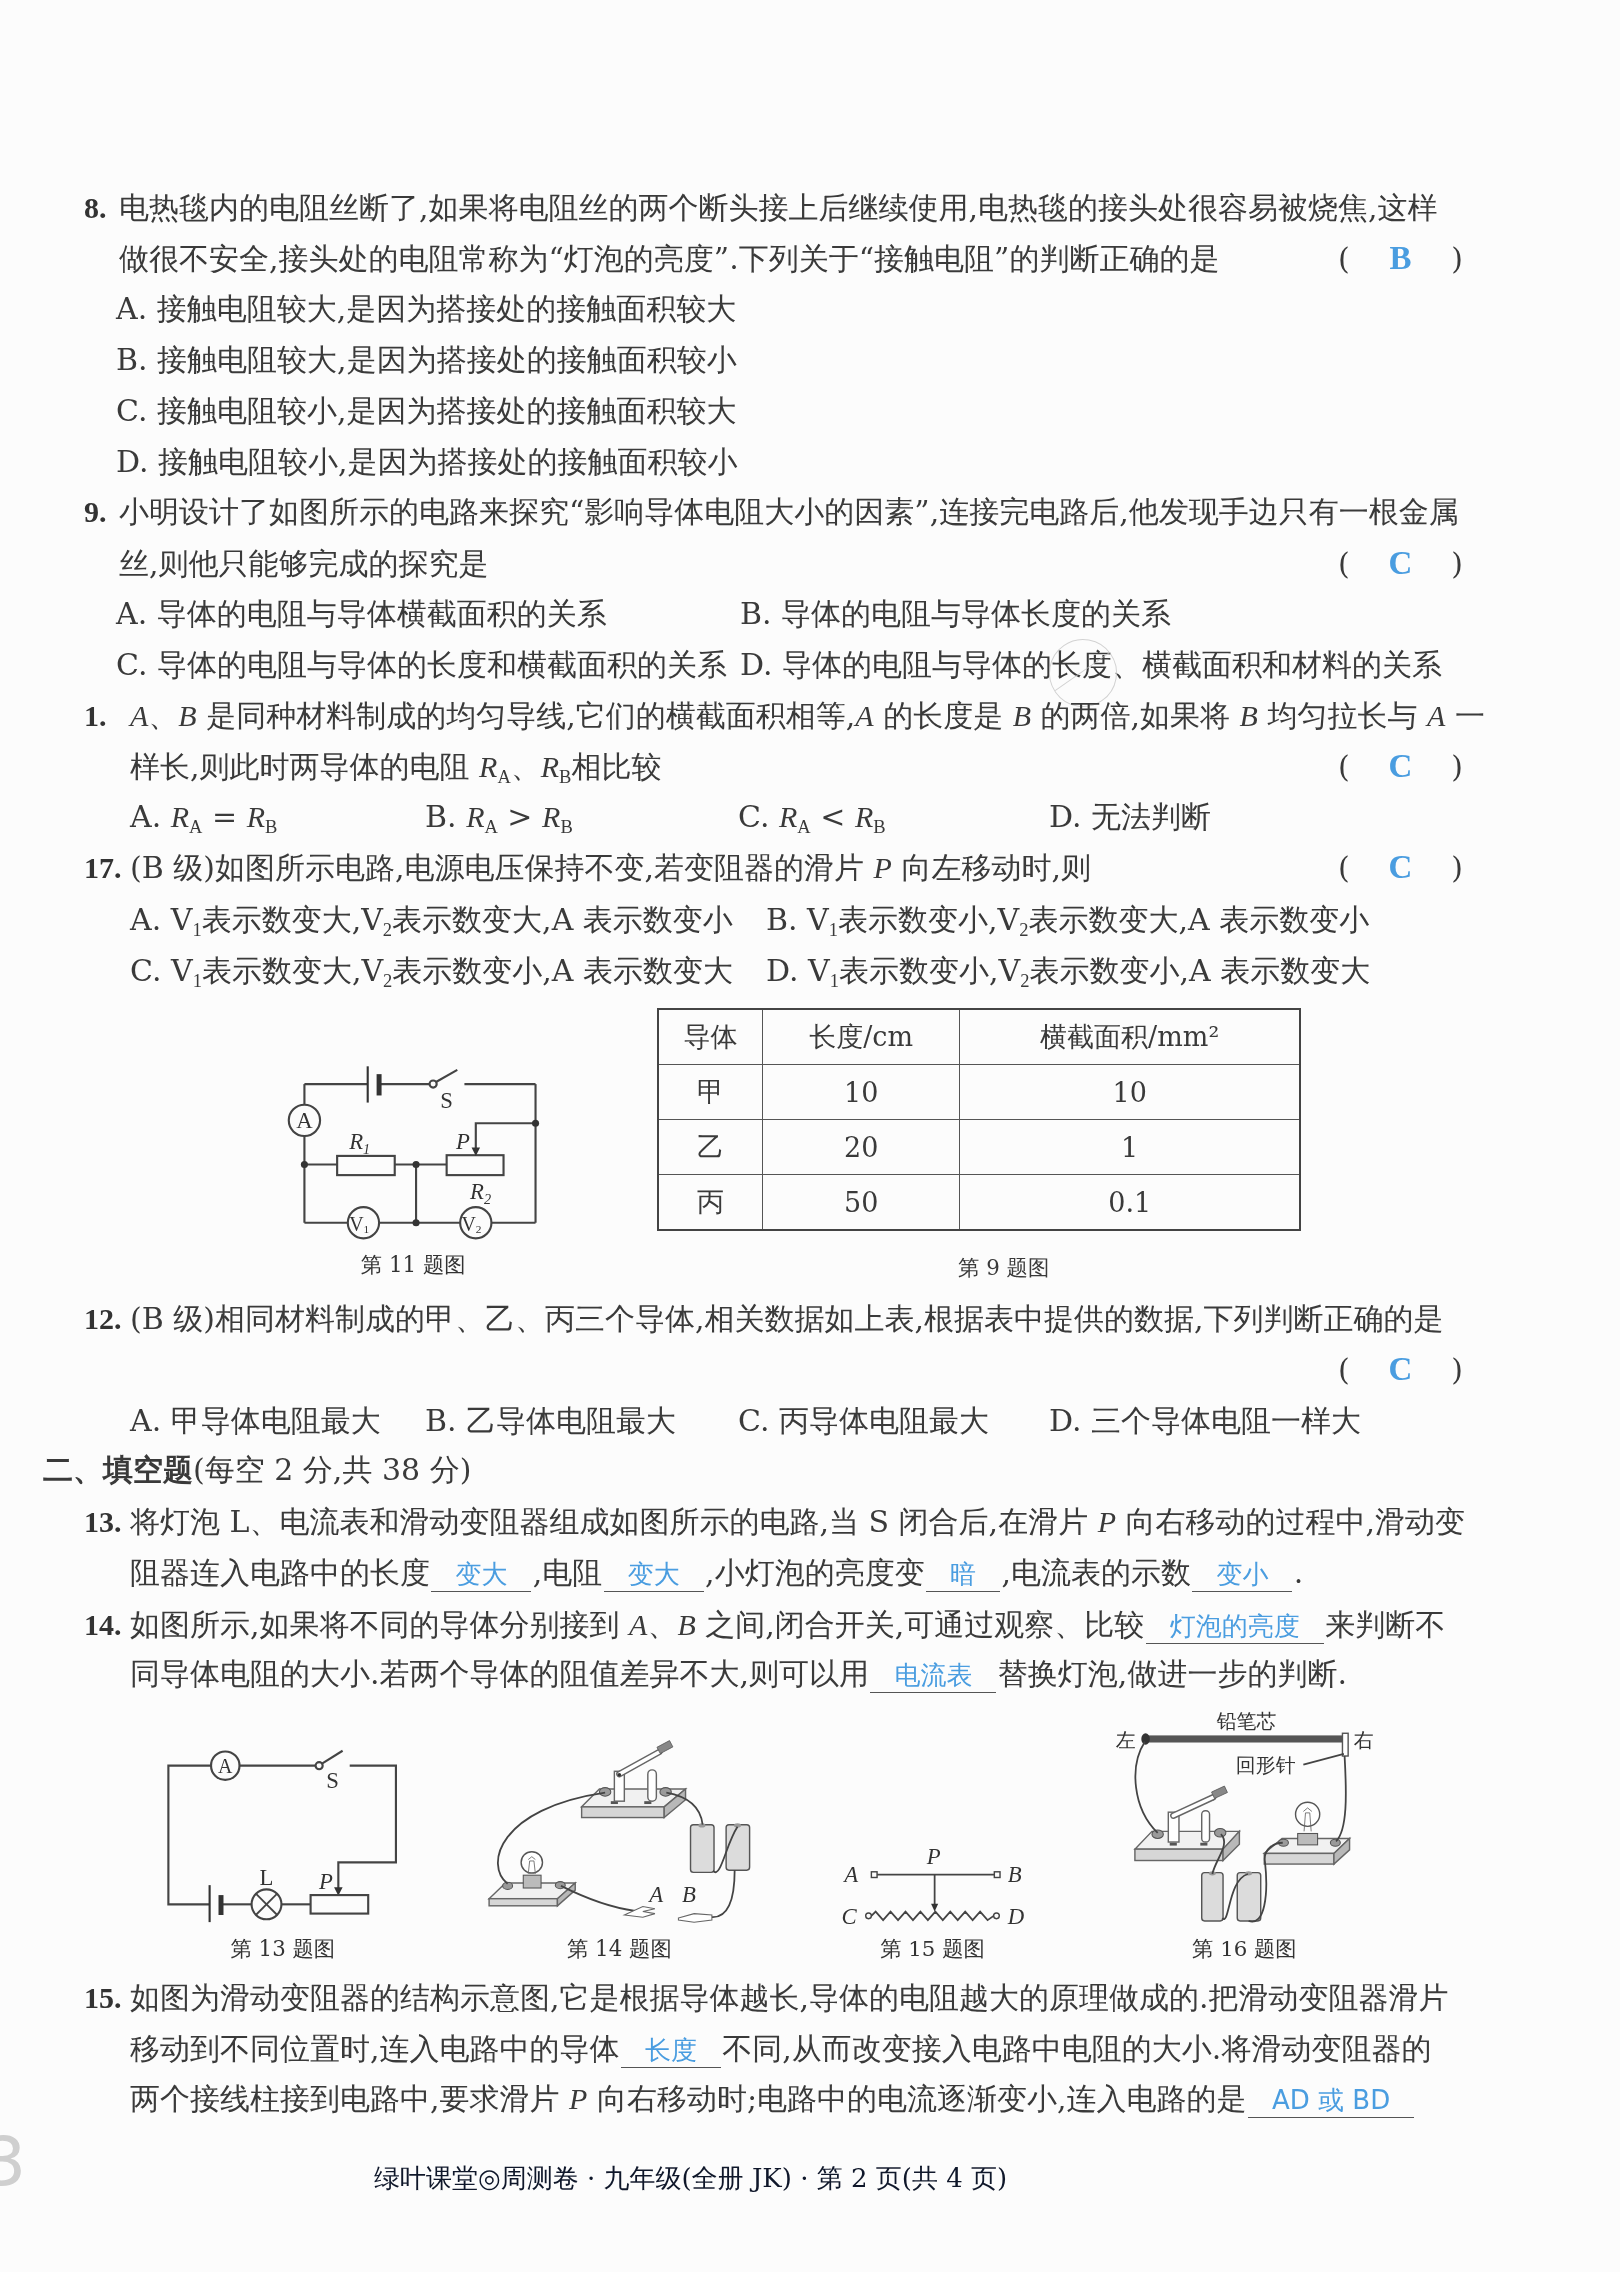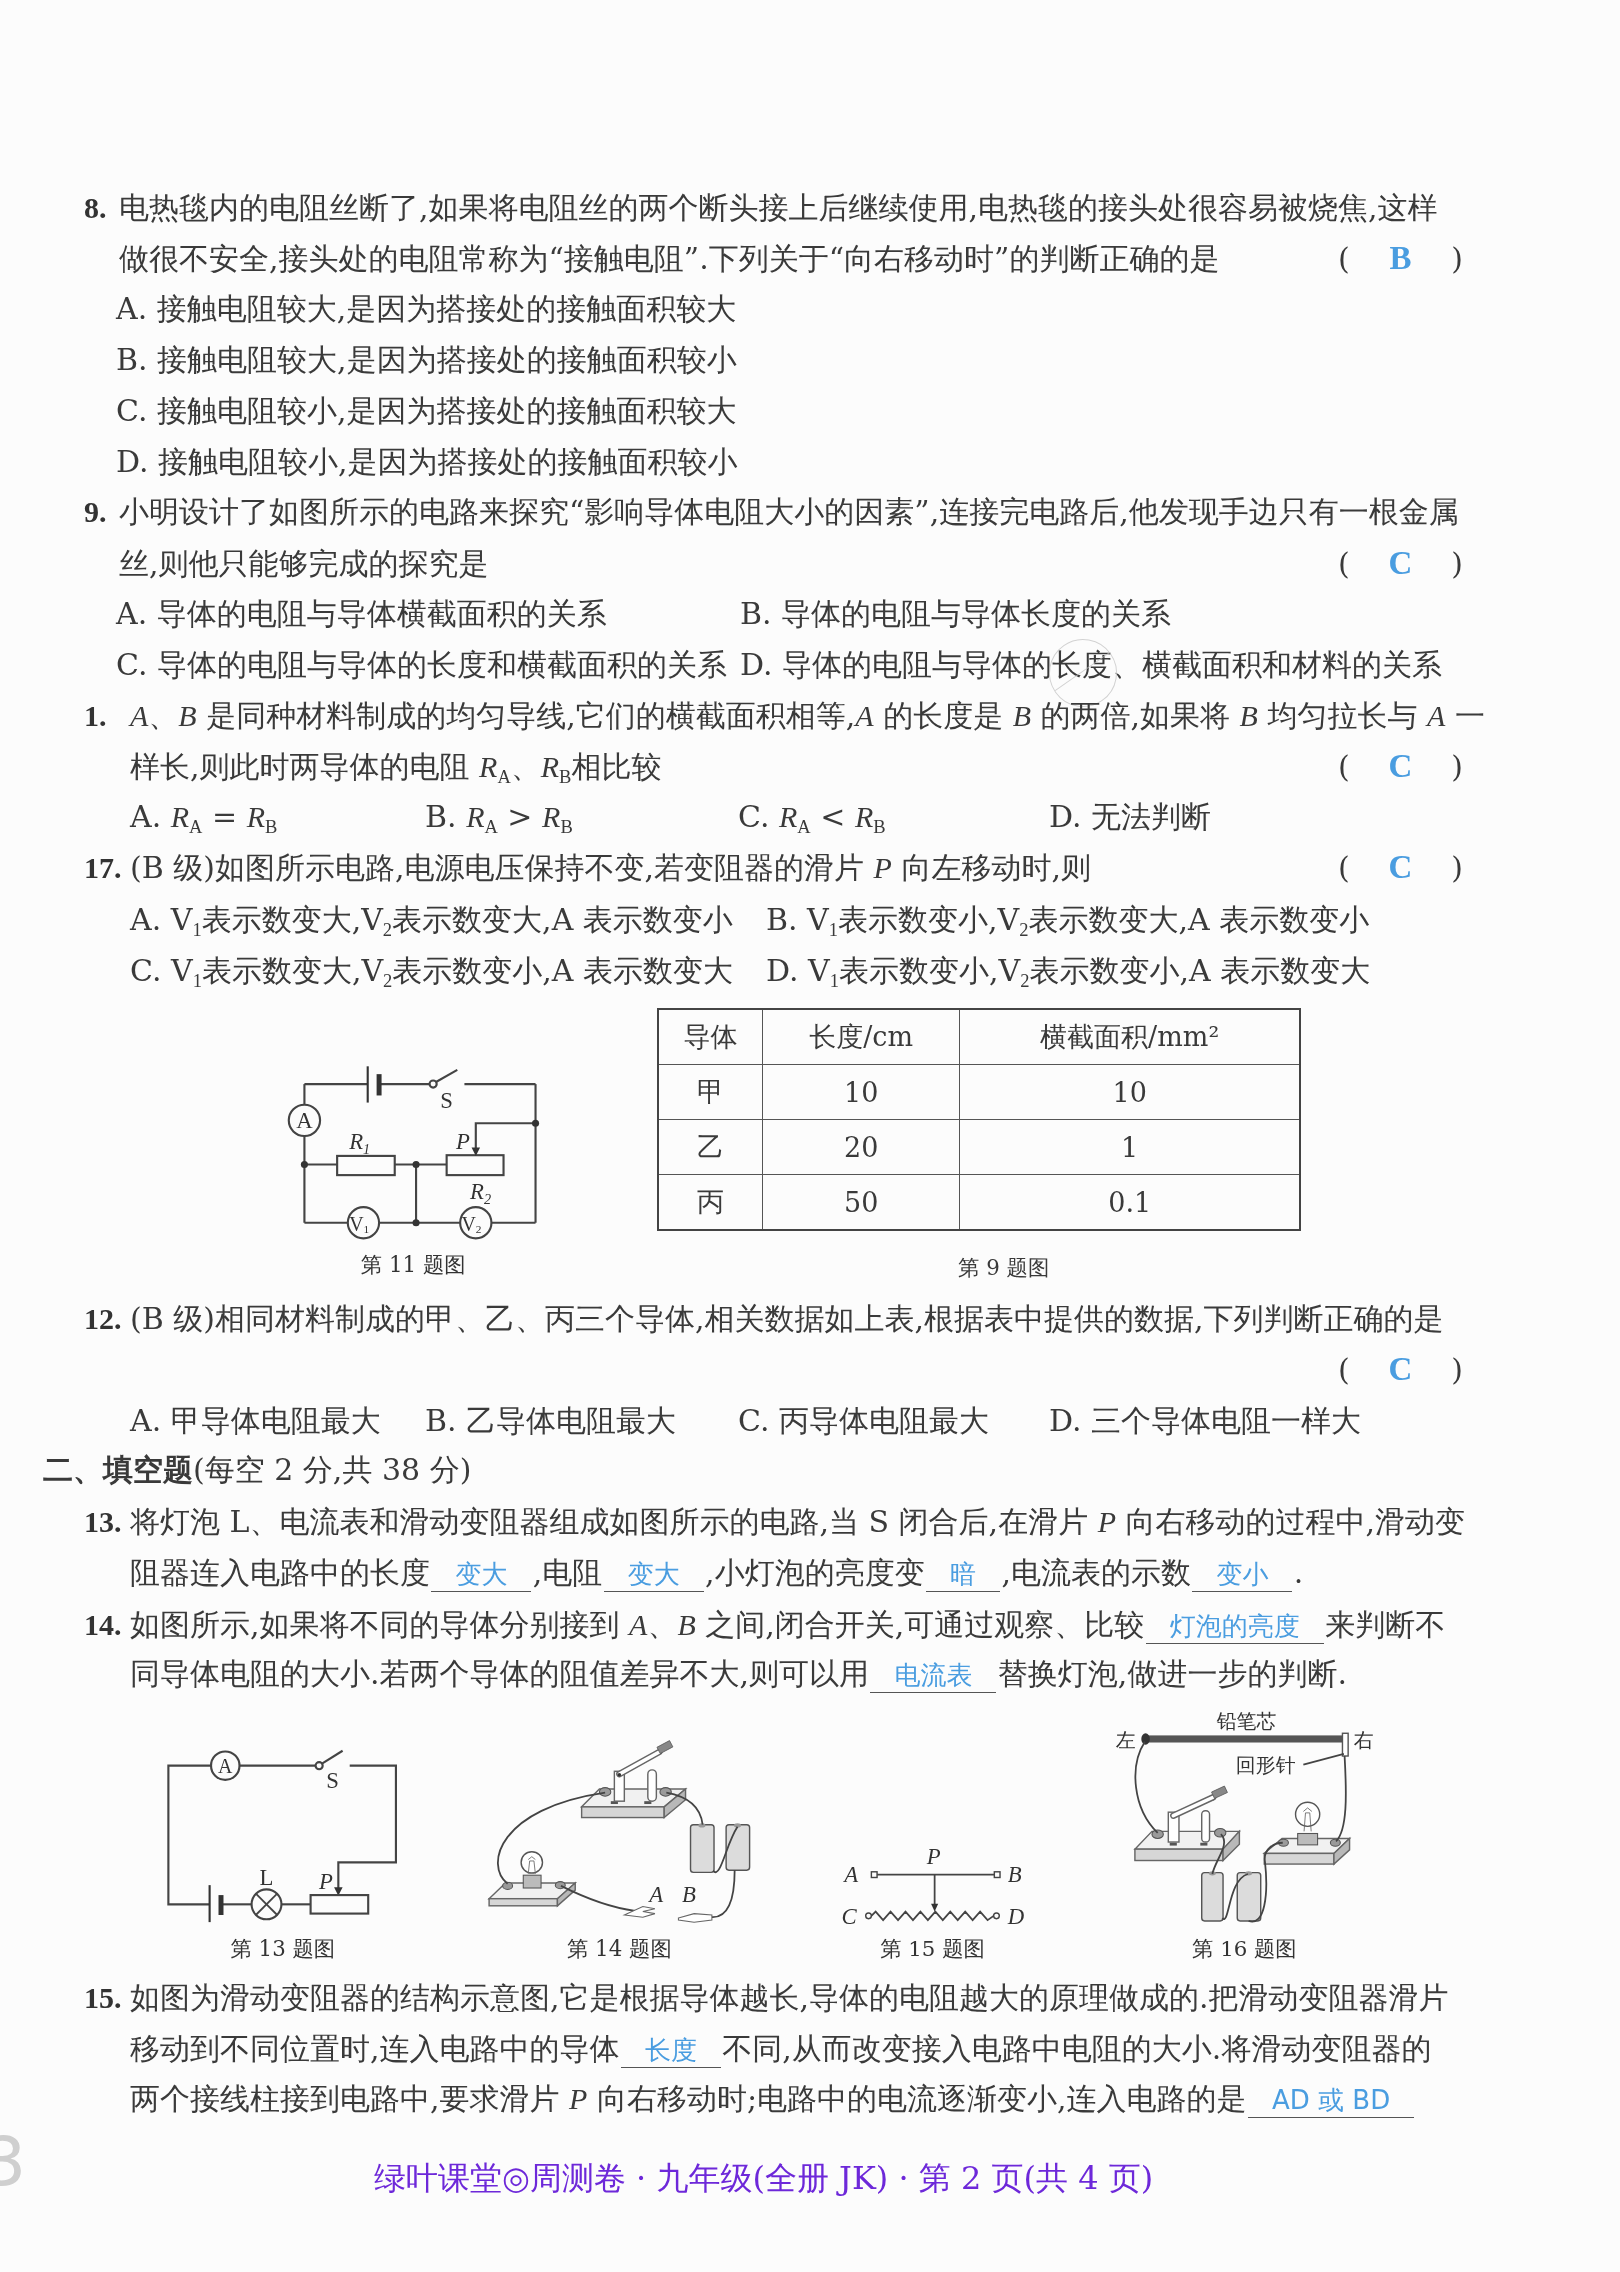--- a/index.html
+++ b/index.html
@@ -11,21 +11,21 @@
   .ans{position:absolute;left:1338px;width:125px;height:37px;display:flex;justify-content:space-between;
        align-items:center;font-size:30px;line-height:37px;}
   .ans .letter{color:#4a9de0;font-family:"Liberation Serif",serif;font-size:33px;font-weight:bold;}
   .seg-i{font-style:italic;font-family:"Liberation Serif",serif;}
   .seg-sub{font-size:18.5px;vertical-align:-6.4px;font-family:"Liberation Serif",serif;}
   .seg-blank{display:inline-block;padding:0 24px;border-bottom:1.4px solid #555;color:#4a9de0;
        font-family:"DejaVu Sans",sans-serif;font-size:26px;line-height:33px;margin:0 1.4px;}
   .sec-title{font-weight:bold;}
   .edge-mark{position:absolute;left:-17px;top:2123px;font-size:68px;line-height:78px;color:#cfcfcf;
        font-family:"DejaVu Sans",sans-serif;}
-  .footer{position:absolute;left:374px;top:2162px;font-size:32px;line-height:33px;white-space:nowrap;color:#6d28d9;}
+  .footer{position:absolute;left:374px;top:2162px;font-size:26px;line-height:33px;white-space:nowrap;color:#0f172a;}
   svg.fig{position:absolute;overflow:visible;}
   .w{stroke:#444;stroke-width:3;fill:none;}
   .wt{stroke:#444;stroke-width:2.5;fill:none;}
   .el{stroke:#444;stroke-width:3;fill:#fcfcfc;}
   .dot{fill:#333;}
   .fl{font-family:"Liberation Serif",serif;font-size:32px;fill:#333;}
   .it{font-style:italic;}
   .fsub{font-size:20px;}
   .cap{font-family:"DejaVu Serif",serif;font-size:30px;fill:#333;}
   .board-top{fill:#f1f1f1;stroke:#666;stroke-width:2;}
@@ -40,21 +40,21 @@
   .cap12{position:absolute;left:958px;top:1254px;font-size:21.4px;line-height:28.5px;white-space:nowrap;}
   .stamp{position:absolute;left:1049px;top:639px;width:66px;height:66px;border:1.4px solid #c4c4c4;
        border-radius:50%;transform:rotate(-35deg);opacity:.75;}
   .stamp:after{content:"";position:absolute;left:0;top:31px;width:66px;height:0;border-top:1.4px solid #c4c4c4;}
 </style>
 </head>
 <body>
 
 <div class="num" style="left:84px;top:189px">8.</div>
 <div class="ln" style="left:119px;top:189px">电热毯内的电阻丝断了,如果将电阻丝的两个断头接上后继续使用,电热毯的接头处很容易被烧焦,这样</div>
-<div class="ln" style="left:119px;top:240px">做很不安全,接头处的电阻常称为“接触电阻”.下列关于“向右移动时”的判断正确的是</div>
+<div class="ln" style="left:119px;top:240px">做很不安全,接头处的电阻常称为“灯泡的亮度”.下列关于“接触电阻”的判断正确的是</div>
 <div class="ans" style="top:240px">
   <span>(</span>
   <span class="letter">B</span>
   <span>)</span>
 </div>
 <div class="ln" style="left:116px;top:290px">A. 接触电阻较大,是因为搭接处的接触面积较大</div>
 <div class="ln" style="left:116px;top:341px">B. 接触电阻较大,是因为搭接处的接触面积较小</div>
 <div class="ln" style="left:116px;top:392px">C. 接触电阻较小,是因为搭接处的接触面积较大</div>
 <div class="ln" style="left:116px;top:443px">D. 接触电阻较小,是因为搭接处的接触面积较小</div>
 

